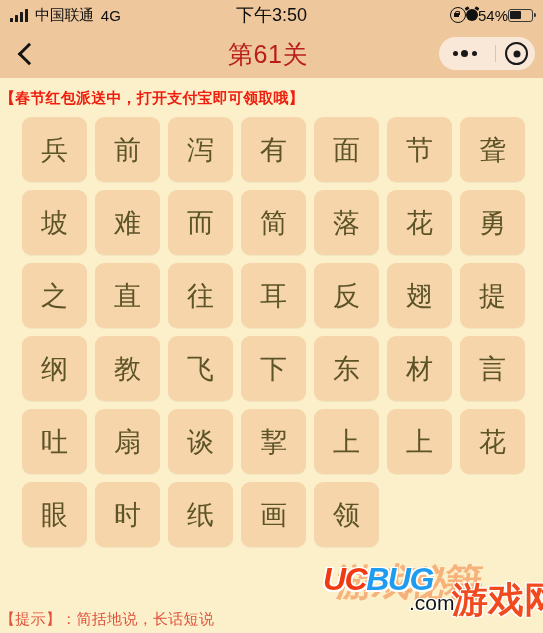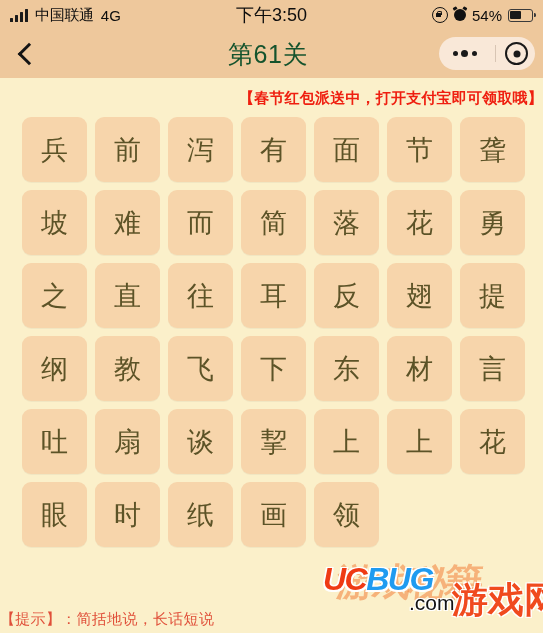--- a/index.html
+++ b/index.html
@@ -60,21 +60,20 @@
     left: 0; right: 0;
     text-align: center;
     font-size: 18px;
     color: #0d0d0d;
     pointer-events: none;
   }
   .status-right {
     margin-left: auto;
     display: flex;
     align-items: center;
-    gap: 6px;
     position: relative;
     z-index: 2;
   }
   .rot-lock {
     width: 14px; height: 14px;
     border: 1.6px solid #111;
     border-radius: 50%;
     position: relative;
   }
   .rot-lock::before {
@@ -159,21 +158,21 @@
     border-left: 3.4px solid #141414;
     border-bottom: 3.4px solid #141414;
     transform: rotate(45deg);
     margin-left: 5px;
   }
   .nav-title {
     position: absolute;
     left: 0; right: 7px;
     text-align: center;
     font-size: 25px;
-    color: #14532d;
+    color: #b91c1c;
     letter-spacing: 0.5px;
     pointer-events: none;
   }
   .capsule {
     position: absolute;
     right: 8px;
     top: 7px;
     width: 96px;
     height: 33px;
     background: #f9e8d8;
@@ -214,21 +213,21 @@
     position: absolute;
     left: 50%; top: 50%;
     transform: translate(-50%, -50%);
     width: 7px; height: 7px;
     border-radius: 50%;
     background: #191919;
   }
 
   
   .ad-banner {
-    text-align: right;
+    text-align: left;
     color: #ef1f10;
     font-size: 15px;
     font-weight: bold;
     padding: 11px 0 9px 0;
     letter-spacing: 0.2px;
   }
 
   
   .grid {
     padding: 0 0 0 22px;

